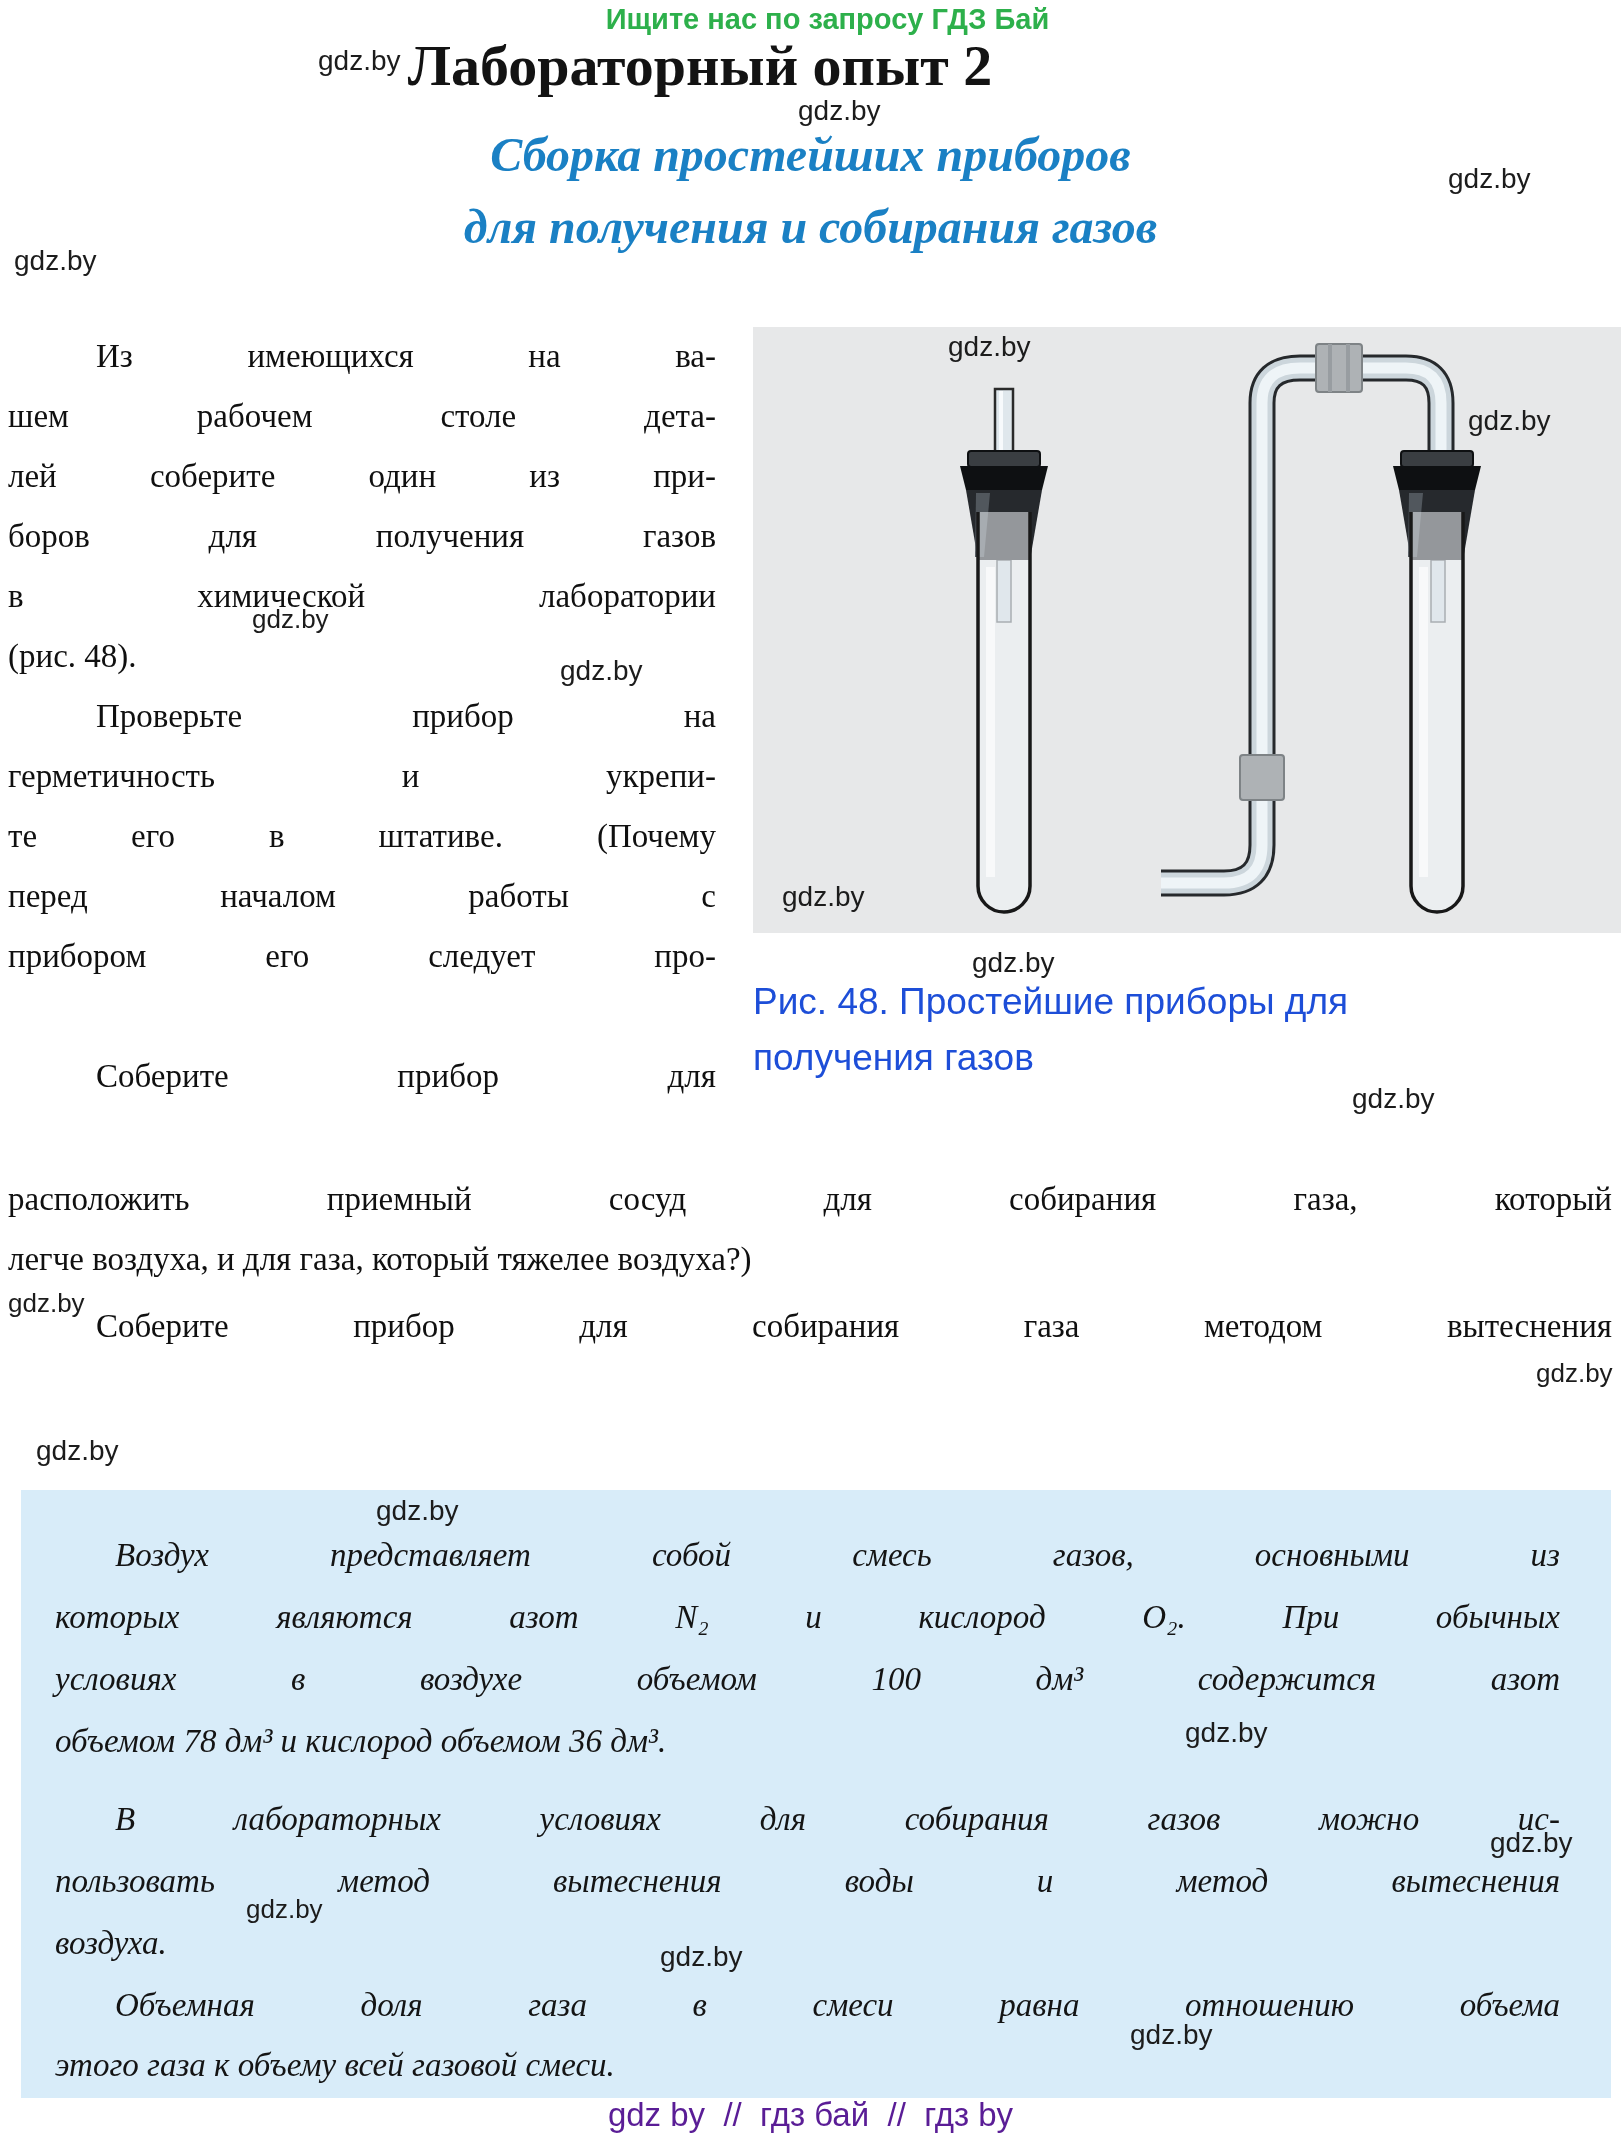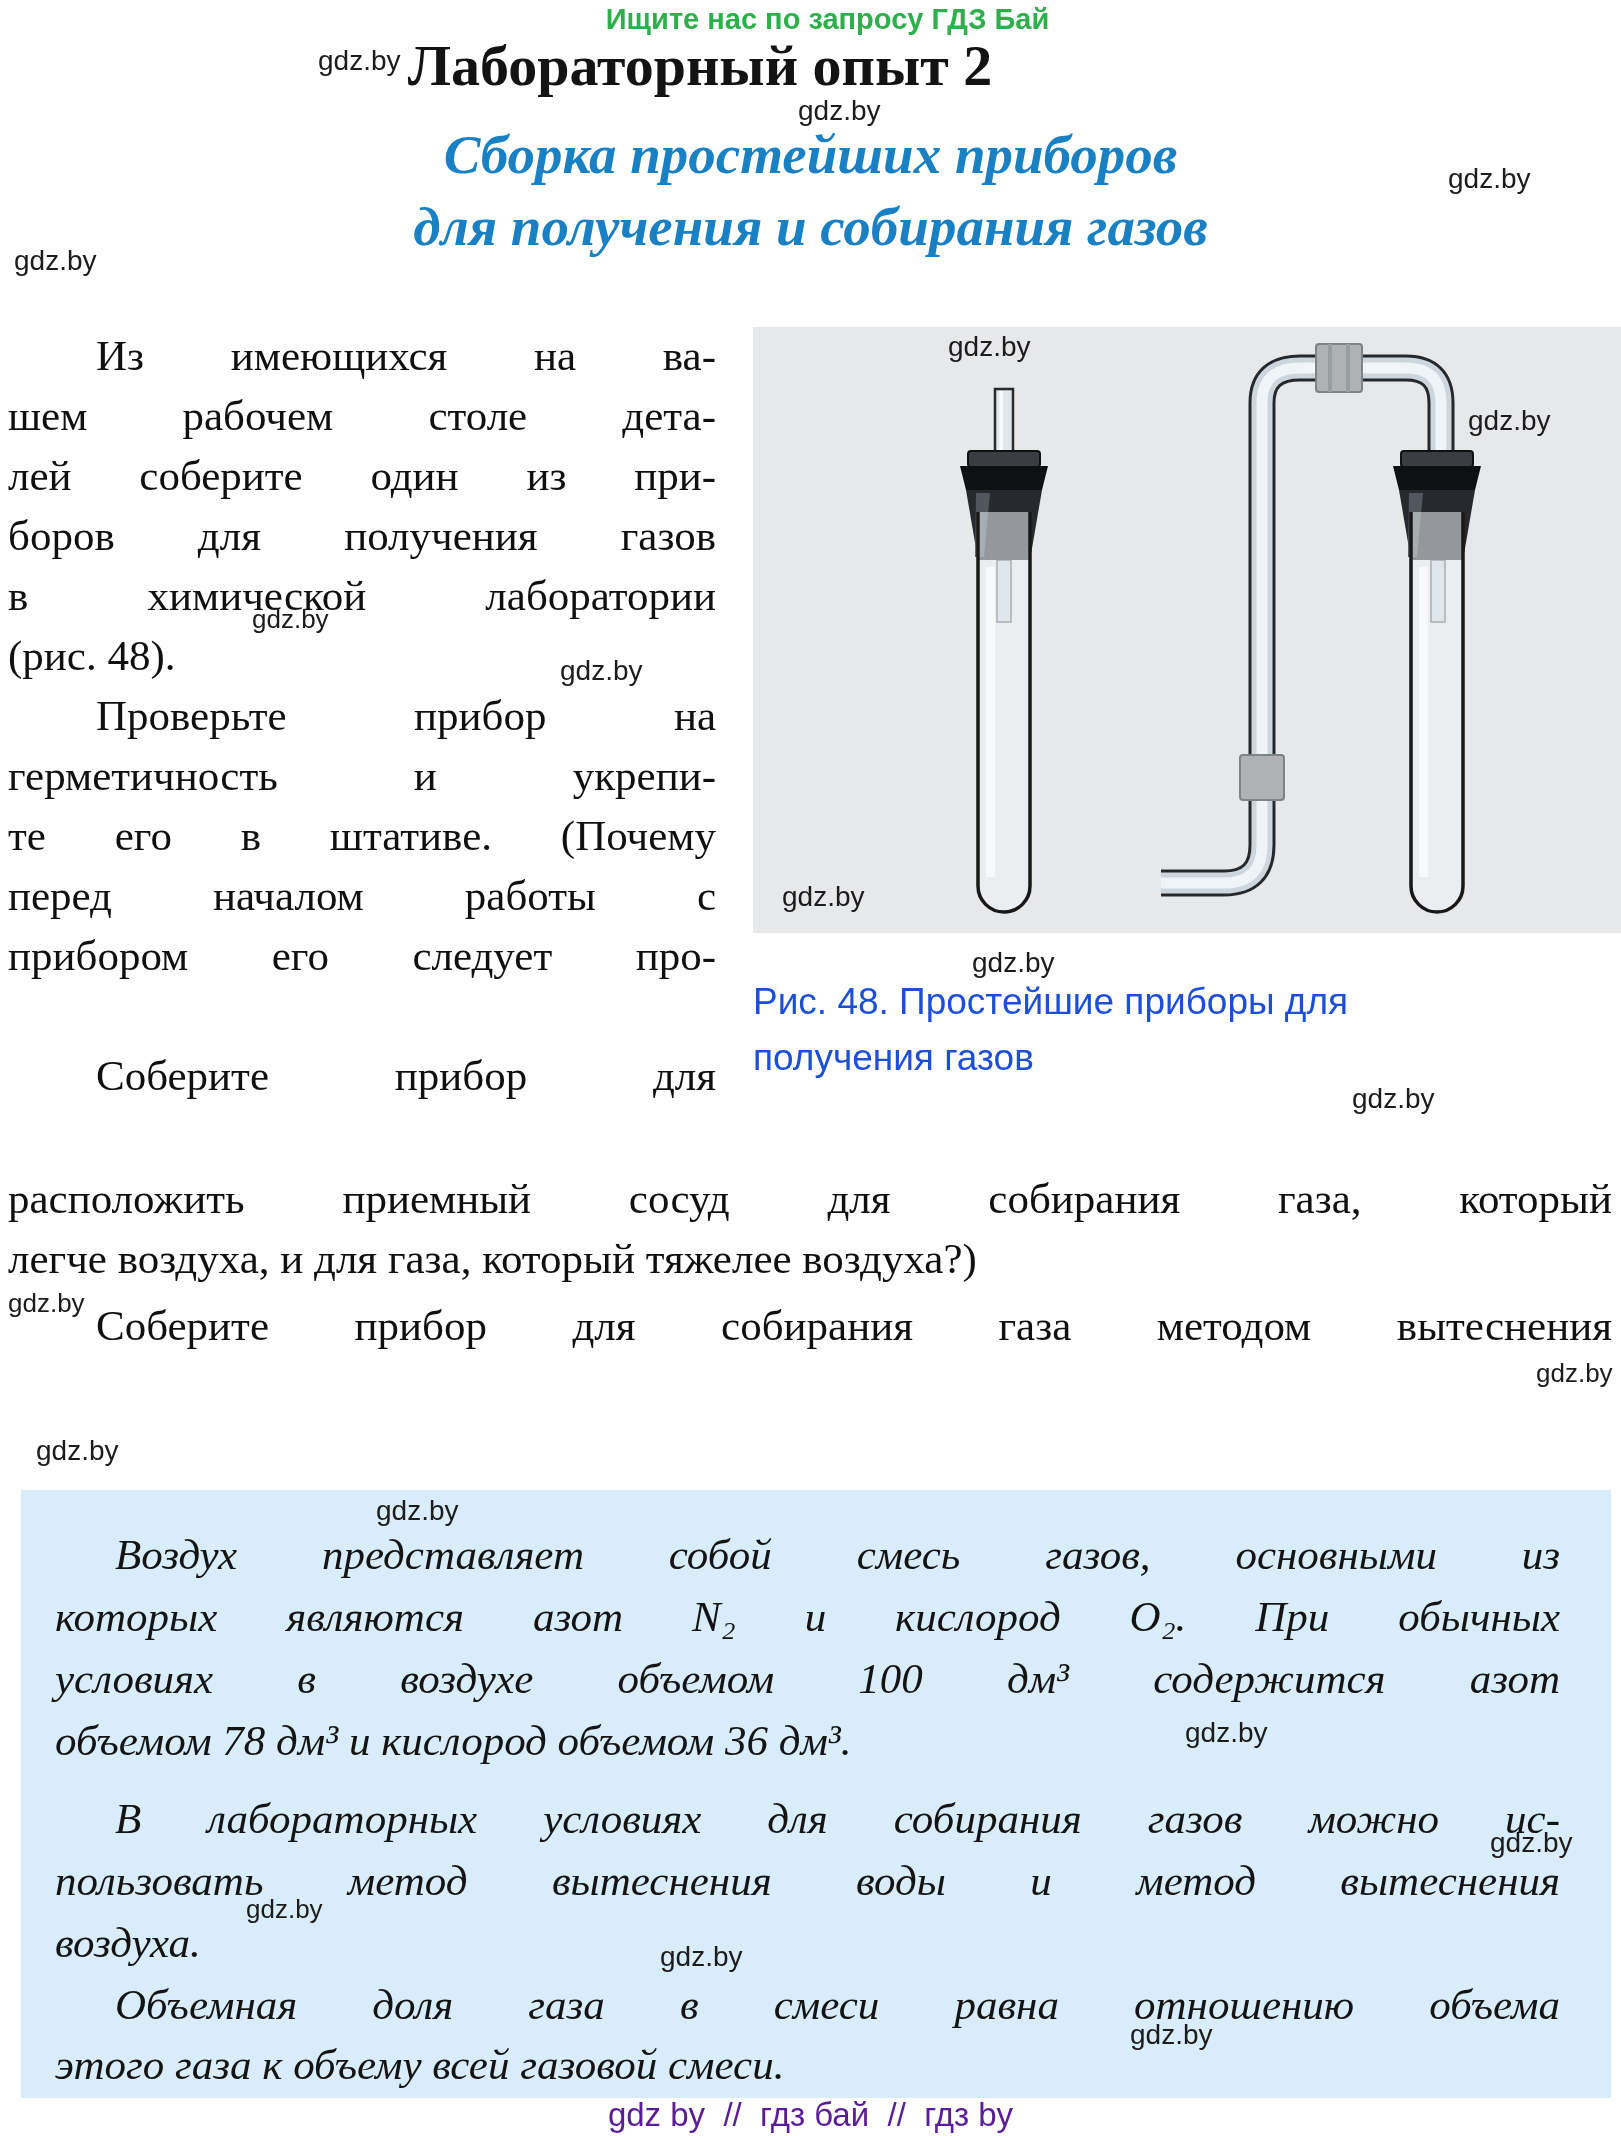--- a/index.html
+++ b/index.html
@@ -12,26 +12,26 @@
   .promo {
     position:absolute; top:2px; left:0; width:1621px; text-align:center;
     font:600 29px/34px "Liberation Sans",sans-serif; color:var(--green,#2db04b);padding-left:17px;
   }
   .title {
     position:absolute; top:34px; left:0; width:1400px; text-align:center;
     font-weight:bold; font-size:58px; line-height:64px; color:#131313;
   }
   .sub {
     position:absolute; left:0; width:1621px; text-align:center;
-    font-weight:bold; font-style:italic; font-size:55px; line-height:62px;
+    font-weight:bold; font-style:italic; font-size:48px; line-height:62px;
     color:var(--accent,#1a80c4);
   }
   .sub1 { top:124px; }
   .sub2 { top:196px; }
-  .ln { position:absolute; font-size:43px; line-height:60px; color:#101010; }
+  .ln { position:absolute; font-size:33px; line-height:60px; color:#101010; }
   .lc { left:8px; width:708px; }
   .fw { left:8px; width:1604px; }
   .jst { text-align:justify; text-align-last:justify; }
   .ind { text-indent:88px; }
   .infobox {
     position:absolute; left:21px; top:1490px; width:1590px; height:608px;
     background:var(--boxbg,#d8ecf9);
   }
   .bx {
     left:55px; width:1505px; font-style:italic; line-height:62px; color:#141414;

